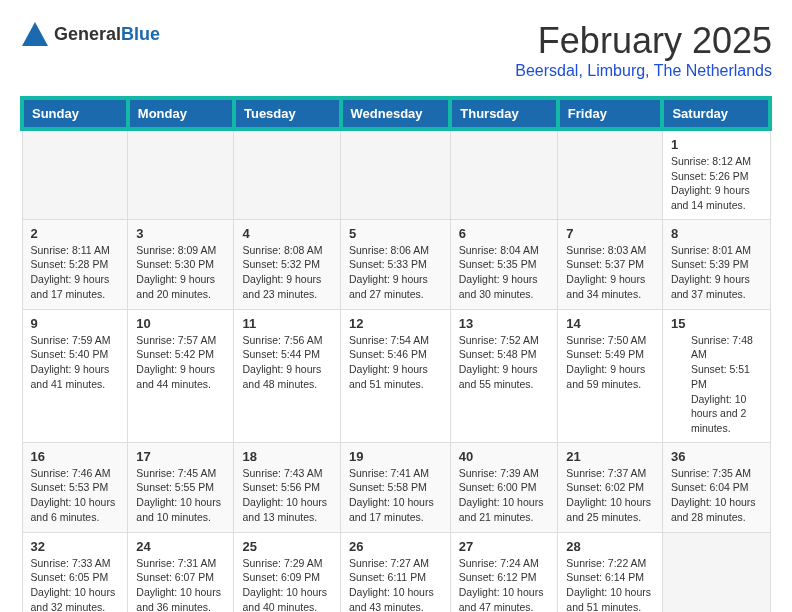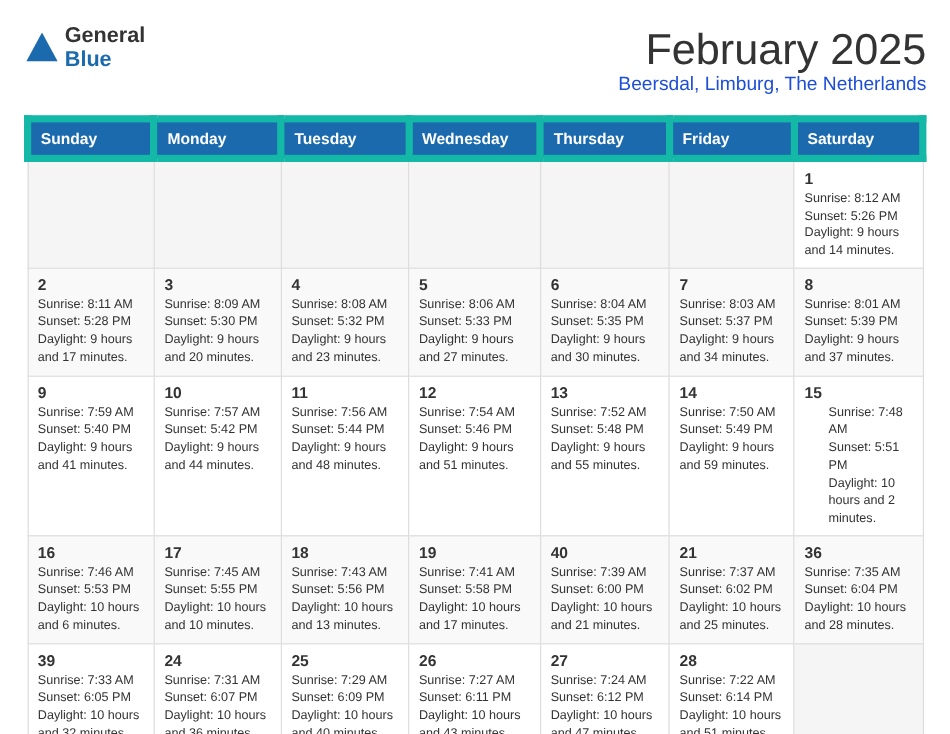--- a/index.html
+++ b/index.html
@@ -15,22 +15,23 @@
       justify-content: space-between;
       align-items: flex-start;
       margin-bottom: 16px;
     }
     .logo {
       display: flex;
       align-items: center;
     }
     .logo-text {
       display: flex;
-      flex-direction: column;
+      flex-direction: row;
       line-height: 1.1;
+      align-items: flex-end;
     }
     .logo-general {
       font-size: 18px;
       font-weight: bold;
       color: #333;
     }
     .logo-blue {
       font-size: 18px;
       font-weight: bold;
       color: #1a6aad;
@@ -57,21 +58,21 @@
       border-collapse: collapse;
       border: 1px solid #ccc;
     }
     .calendar th {
       background: #1a6aad;
       color: #fff;
       padding: 6px 8px;
       font-size: 13px;
       font-weight: bold;
       text-align: left;
-      border: 6px solid #14b8a6;
+      border: 4px solid #14b8a6;
     }
     .calendar td {
       vertical-align: top;
       padding: 6px 8px;
       border: 1px solid #ddd;
       width: 113px;
       min-height: 90px;
       height: 90px;
       font-size: 11px;
       color: #333;
@@ -271,21 +272,21 @@
         </td>
         <td>
           <div class="day-number">36</div>
           <div class="day-info" style="white-space: pre-line;">Sunrise: 7:35 AM
 Sunset: 6:04 PM
 Daylight: 10 hours and 28 minutes.</div>
         </td>
       </tr>
       <tr>
         <td>
-          <div class="day-number">39</div>
+          <div class="day-number">32</div>
           <div class="day-info" style="white-space: pre-line;">Sunrise: 7:33 AM
 Sunset: 6:05 PM
 Daylight: 10 hours and 32 minutes.</div>
         </td>
         <td>
           <div class="day-number">24</div>
           <div class="day-info" style="white-space: pre-line;">Sunrise: 7:31 AM
 Sunset: 6:07 PM
 Daylight: 10 hours and 36 minutes.</div>
         </td>

